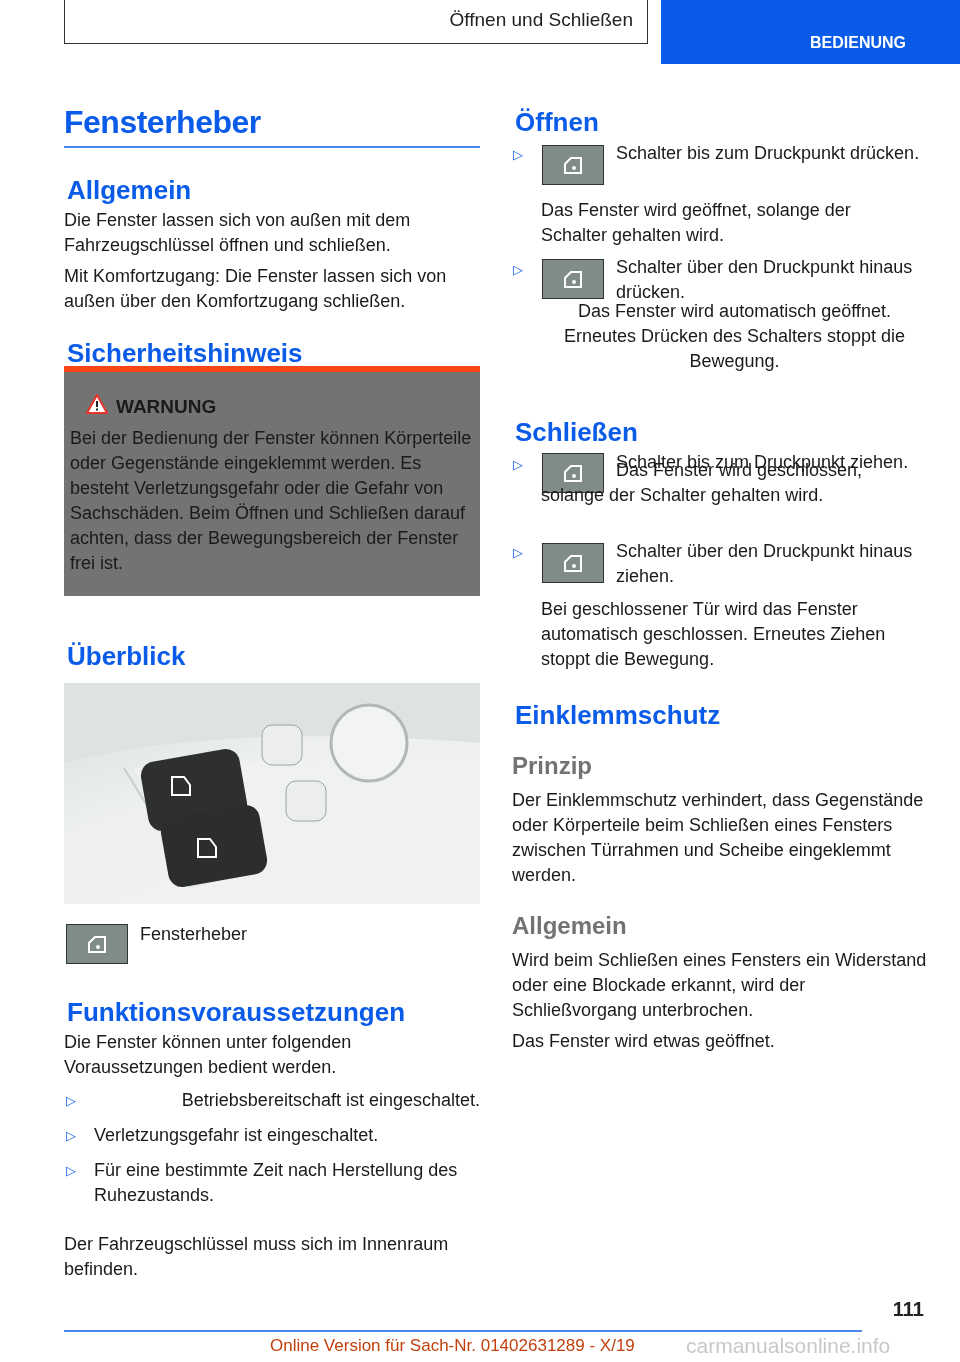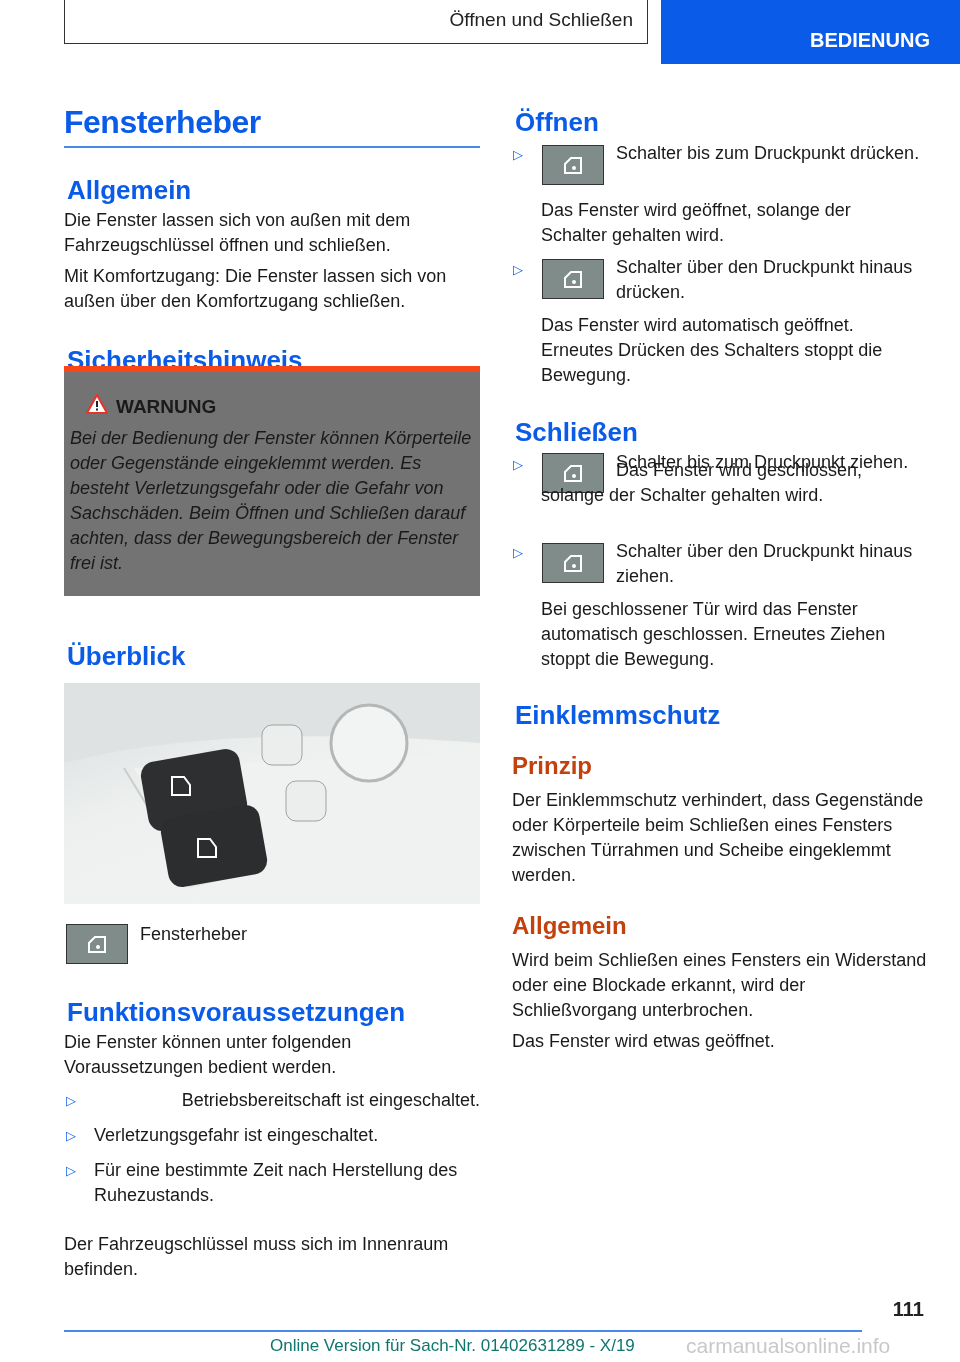--- a/index.html
+++ b/index.html
@@ -1,56 +1,56 @@
 <!DOCTYPE html>
 <html><head>
 <meta charset="utf-8">
 <style>
   html,body{margin:0;padding:0;background:#fff;}
   body{width:960px;height:1362px;position:relative;overflow:hidden;font-family:"Liberation Sans",sans-serif;color:#1a1a1a;}
   .hdr-box{position:absolute;left:64px;top:0;width:584px;height:44px;border:1px solid #333;border-top:none;box-sizing:border-box;}
   .hdr-title{position:absolute;right:14px;bottom:12px;font-size:19px;color:#222;}
   .hdr-tab{position:absolute;left:661px;top:0;width:299px;height:64px;background:#0a5ce8;}
-  .hdr-tab span{position:absolute;left:149px;bottom:12px;font-size:20px;font-weight:bold;color:#fff;}
+  .hdr-tab span{position:absolute;left:149px;bottom:12px;font-size:16px;font-weight:bold;color:#fff;}
   h1{position:absolute;margin:0;font-size:32px;font-weight:bold;color:#0a5ce8;letter-spacing:-0.5px;}
   .h1rule{position:absolute;height:2px;background:#4a88ec;}
   h2{position:absolute;margin:3px;font-size:26px;font-weight:bold;color:#0a5ce8;}
-  h3{position:absolute;margin:0;font-size:24px;font-weight:bold;color:#c2410c;}
+  h3{position:absolute;margin:0;font-size:24px;font-weight:bold;color:#737373;}
   p{position:absolute;margin:0;font-size:18px;line-height:25px;color:#1a1a1a;}
   .warn{position:absolute;left:64px;top:366px;width:416px;height:230px;background:#737373;}
   .warn-bar{position:absolute;left:0;top:0;width:416px;height:6px;background:#fa4616;}
   .warn-title{position:absolute;left:52px;top:30px;font-size:19px;font-weight:bold;}
   .warn-icon{position:absolute;left:22px;top:28px;}
-  .warn-text{position:absolute;left:6px;top:60px;width:410px;font-size:18px;line-height:25px;font-style:italic;}
+  .warn-text{position:absolute;left:6px;top:60px;width:410px;font-size:18px;line-height:25px;}
   .photo{position:absolute;left:64px;top:683px;width:416px;height:221px;background:linear-gradient(160deg,#d8dcdc 0%,#eef0f0 40%,#f3f4f4 100%);overflow:hidden;}
   .sym{position:absolute;width:62px;height:40px;background:#7f8c89;border:1px solid #333;box-sizing:border-box;}
   .bullet{position:absolute;font-size:13px;color:#0a5ce8;}
   .footer-rule{position:absolute;left:64px;top:1330px;width:798px;height:2px;background:#4a88ec;}
   .page-num{position:absolute;right:36px;top:1298px;font-size:20px;font-weight:bold;color:#222;}
-  .footer-text{position:absolute;left:270px;top:1336px;font-size:17px;color:#0f766e;}
+  .footer-text{position:absolute;left:270px;top:1336px;font-size:17px;color:#c2410c;}
   .wm{position:absolute;left:686px;top:1334px;font-size:21px;color:#c8c8c8;}
 </style>
 </head>
 <body>
 
 <div class="hdr-box">
   <span class="hdr-title">Öffnen und Schließen</span>
 </div>
 <div class="hdr-tab">
   <span>BEDIENUNG</span>
 </div>
 
 <h1 style="left:64px;top:104px;">Fensterheber</h1>
 <div class="h1rule" style="left:64px;top:146px;width:416px;"></div>
 
 <h2 style="left:64px;top:172px;">Allgemein</h2>
 <p style="left:64px;top:208px;width:416px;">Die Fenster lassen sich von außen mit dem Fahrzeugschlüssel öffnen und schließen.</p>
 <p style="left:64px;top:264px;width:416px;">Mit Komfortzugang: Die Fenster lassen sich von außen über den Komfortzugang schließen.</p>
 
-<h2 style="left:64px;top:342px;text-align:right;">Sicherheitshinweis</h2>
+<h2 style="left:64px;top:335px;text-align:right;">Sicherheitshinweis</h2>
 
 <div class="warn">
   <div class="warn-bar"></div>
   <svg class="warn-icon" width="22" height="20" viewBox="0 0 22 20">
     <polygon points="11,1 21,19 1,19" fill="#fff" stroke="#e8322a" stroke-width="2"></polygon>
     <rect x="10" y="7" width="2" height="6" fill="#222"></rect>
       <rect x="10" y="14.5" width="2" height="2" fill="#222"></rect>
   </svg>
   <span class="warn-title">WARNUNG</span>
   <div class="warn-text">Bei der Bedienung der Fenster können Körperteile oder Gegenstände eingeklemmt werden. Es besteht Verletzungsgefahr oder die Gefahr von Sachschäden. Beim Öffnen und Schließen darauf achten, dass der Bewegungsbereich der Fenster frei ist.</div>
@@ -107,21 +107,21 @@
 <p style="left:541px;top:198px;width:380px;">Das Fenster wird geöffnet, solange der Schalter gehalten wird.</p>
 
 <span class="bullet" style="left:513px;top:262px;">▷</span>
 <div class="sym" style="left:542px;top:259px;">
   <svg width="60" height="38" viewBox="0 0 60 38">
       <path d="M22 27 L22 18 L28 12 L38 12 L38 27 Z" fill="none" stroke="#fff" stroke-width="2"></path>
       <circle cx="31" cy="22" r="2" fill="#fff"></circle>
     </svg>
 </div>
 <p style="left:616px;top:255px;width:300px;">Schalter über den Druckpunkt hinaus drücken.</p>
-<p style="left:541px;top:313px;width:387px;">Das Fenster wird automatisch geöffnet. Erneutes Drücken des Schalters stoppt die Bewegung.</p>
+<p style="left:541px;top:299px;width:387px;text-align:center;">Das Fenster wird automatisch geöffnet. Erneutes Drücken des Schalters stoppt die Bewegung.</p>
 
 <h2 style="left:512px;top:414px;">Schließen</h2>
 
 <span class="bullet" style="left:513px;top:457px;">▷</span>
 <div class="sym" style="left:542px;top:453px;">
   <svg width="60" height="38" viewBox="0 0 60 38">
       <path d="M22 27 L22 18 L28 12 L38 12 L38 27 Z" fill="none" stroke="#fff" stroke-width="2"></path>
       <circle cx="31" cy="22" r="2" fill="#fff"></circle>
     </svg>
 </div>

